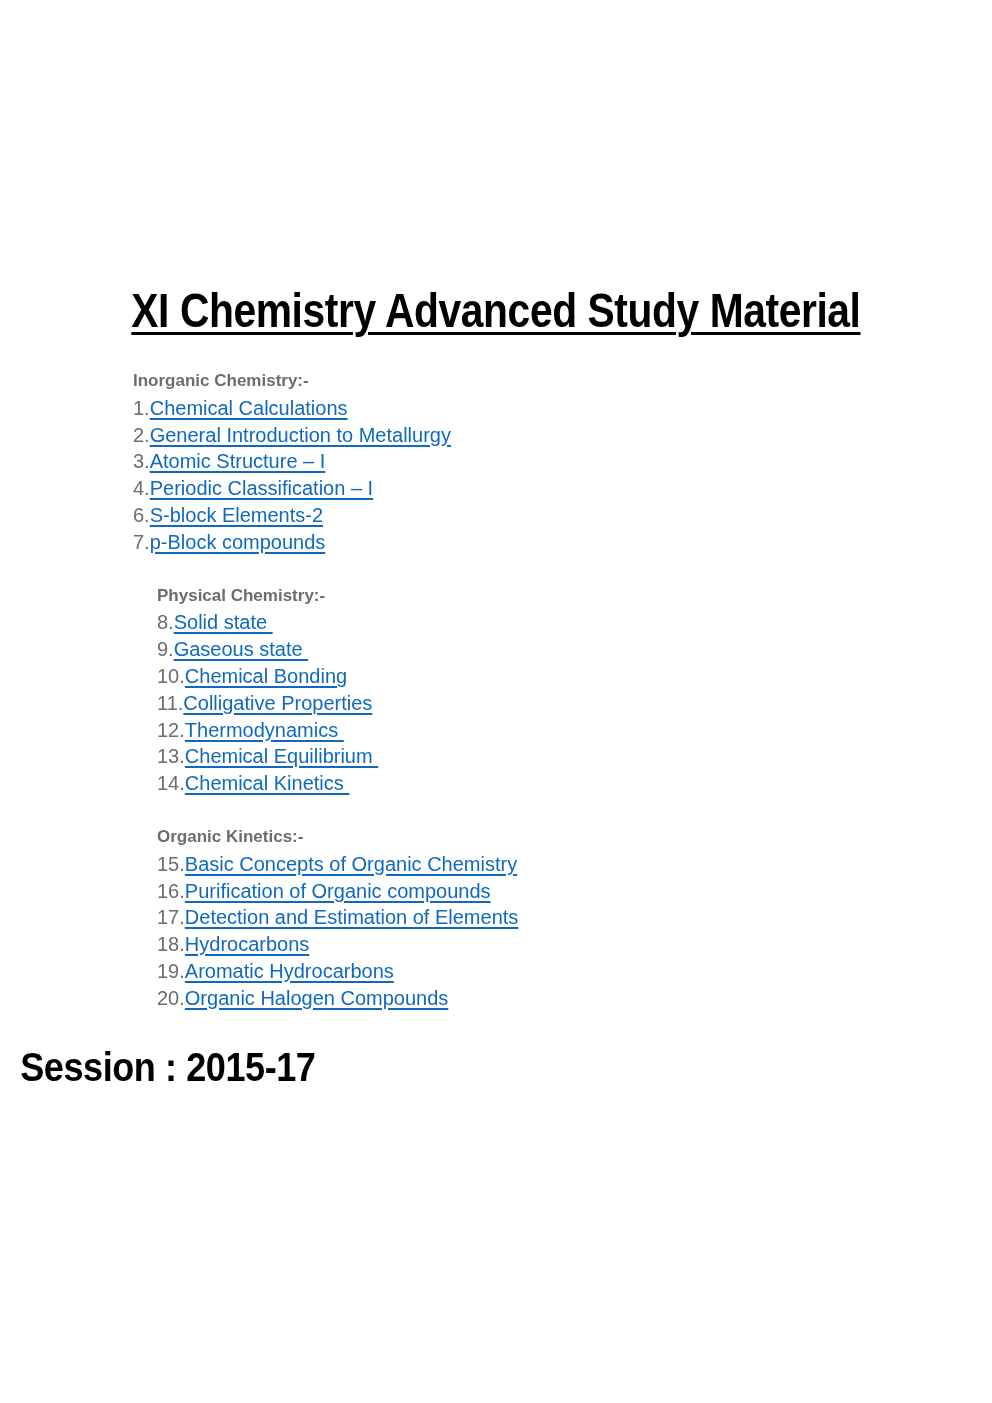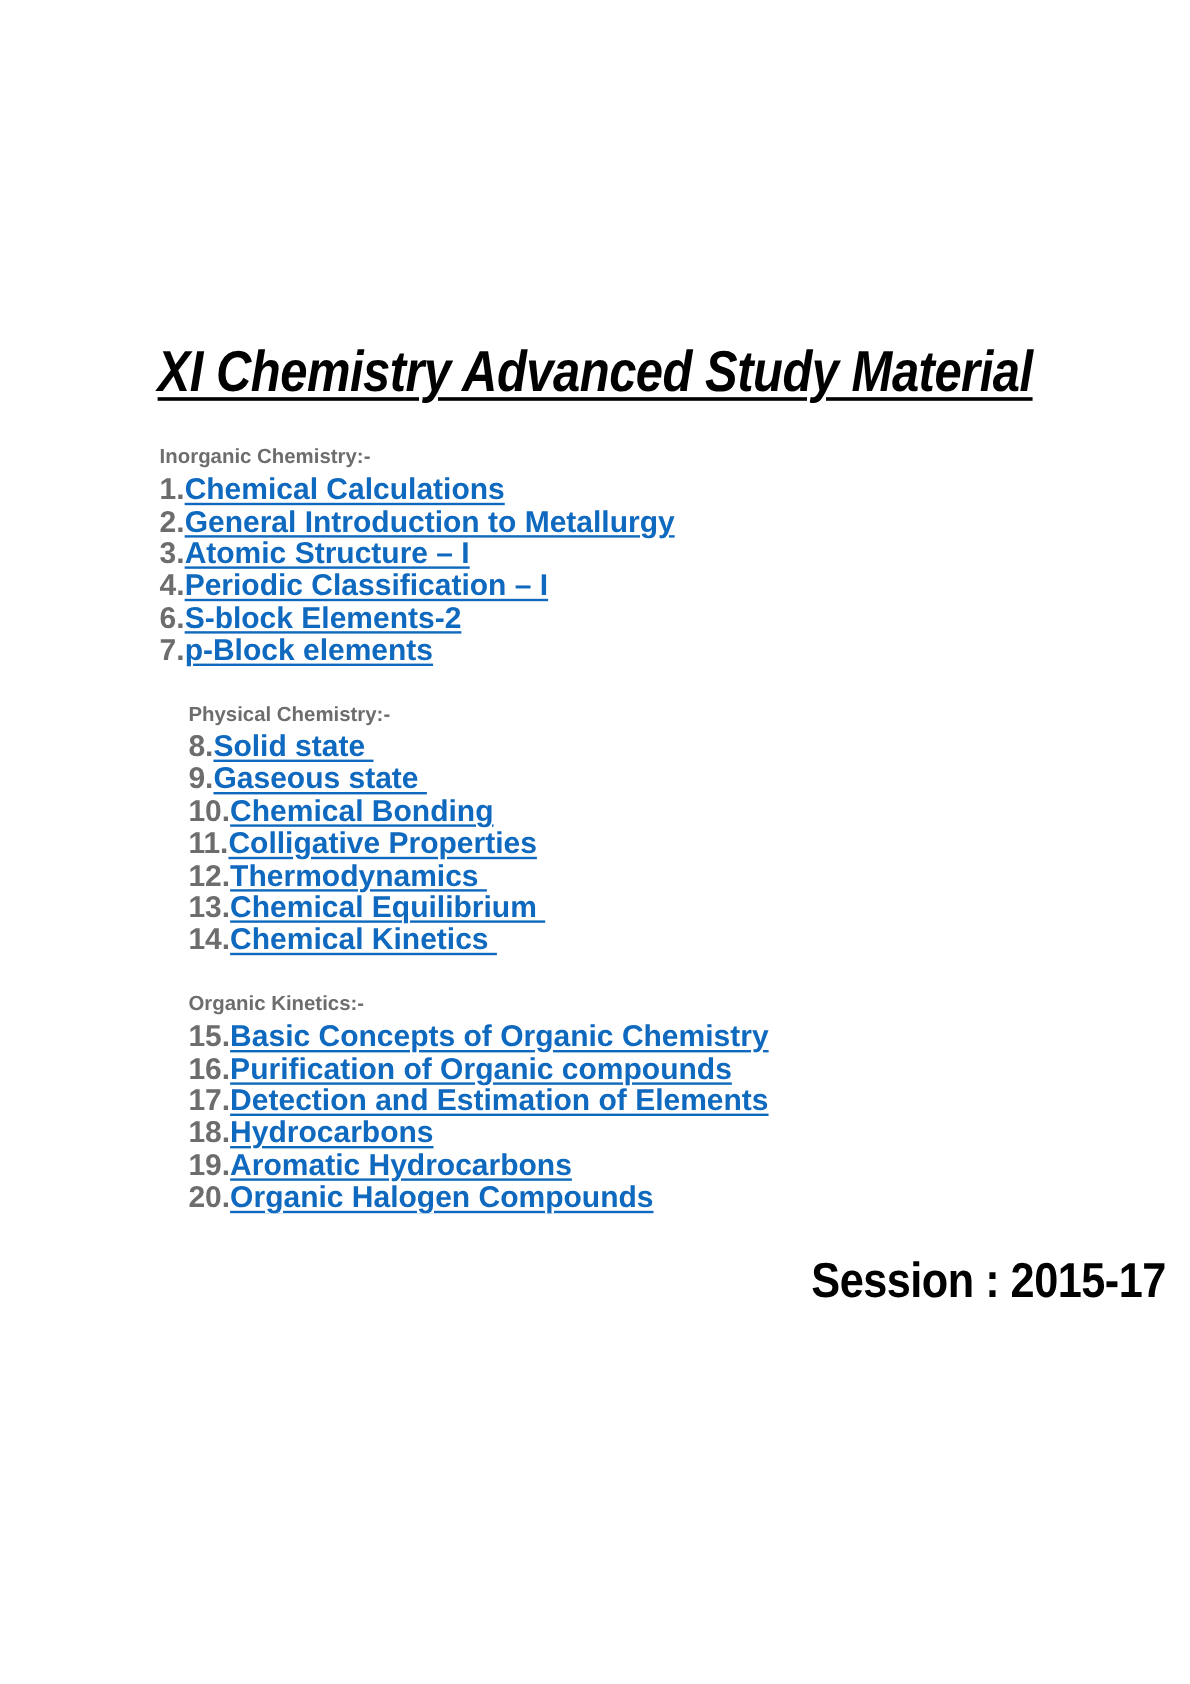--- a/index.html
+++ b/index.html
@@ -11,21 +11,20 @@
     position: relative;
     width: 992px;
     height: 1403px;
     background: #ffffff;
     overflow: hidden;
     font-family: "Liberation Sans", sans-serif;
   }
   .doc-title-wrap {
     padding-top: 283px;
     text-align: center;
-    font-style: italic;
   }
   .doc-title {
     display: inline-block;
     font-size: 48px;
     font-weight: 700;
     color: #000000;
     transform: scaleX(0.85);
     transform-origin: center;
     text-decoration: underline;
     text-decoration-thickness: 3px;
@@ -42,39 +41,39 @@
     font-weight: 700;
     color: #6d6d6d;
     line-height: 26.8px;
     white-space: pre;
   }
   .section + .section {
     margin-top: 27px;
     margin-left: 24px;
   }
   .item {
-    font-size: 25px;
-    font-weight: 700;
+    font-size: 20px;
+    font-weight: 400;
     line-height: 26.8px;
     white-space: pre;
   }
   .item .num {
     color: #6d6d6d;
     text-decoration: none;
   }
   .item a.chapter-link {
     color: #0f69be;
     text-decoration: underline;
     text-decoration-thickness: 2px;
     text-underline-offset: 3px;
     cursor: pointer;
   }
   .session-wrap {
     margin-top: 32px;
-    text-align: right;
+    text-align: left;
   }
   .session-text {
     display: inline-block;
     font-size: 41px;
     font-weight: 700;
     color: #000000;
     transform: scaleX(0.88);
     transform-origin: center;
     letter-spacing: -0.5px;
     white-space: nowrap;
@@ -91,21 +90,21 @@
 
   <div class="content">
 
     <div class="section">
       <div class="section-heading">Inorganic Chemistry:-</div>
       <div class="item"><span class="num">1.</span><a class="chapter-link">Chemical Calculations</a></div>
       <div class="item"><span class="num">2.</span><a class="chapter-link">General Introduction to Metallurgy</a></div>
       <div class="item"><span class="num">3.</span><a class="chapter-link">Atomic Structure – I</a></div>
       <div class="item"><span class="num">4.</span><a class="chapter-link">Periodic Classification – I</a></div>
       <div class="item"><span class="num">6.</span><a class="chapter-link">S-block Elements-2</a></div>
-      <div class="item"><span class="num">7.</span><a class="chapter-link">p-Block elements</a></div>
+      <div class="item"><span class="num">7.</span><a class="chapter-link">p-Block compounds</a></div>
     </div>
 
     <div class="section">
       <div class="section-heading">Physical Chemistry:-</div>
       <div class="item"><span class="num">8.</span><a class="chapter-link">Solid state&nbsp;</a></div>
       <div class="item"><span class="num">9.</span><a class="chapter-link">Gaseous state&nbsp;</a></div>
       <div class="item"><span class="num">10.</span><a class="chapter-link">Chemical Bonding</a></div>
       <div class="item"><span class="num">11.</span><a class="chapter-link">Colligative Properties</a></div>
       <div class="item"><span class="num">12.</span><a class="chapter-link">Thermodynamics&nbsp;</a></div>
       <div class="item"><span class="num">13.</span><a class="chapter-link">Chemical Equilibrium&nbsp;</a></div>

